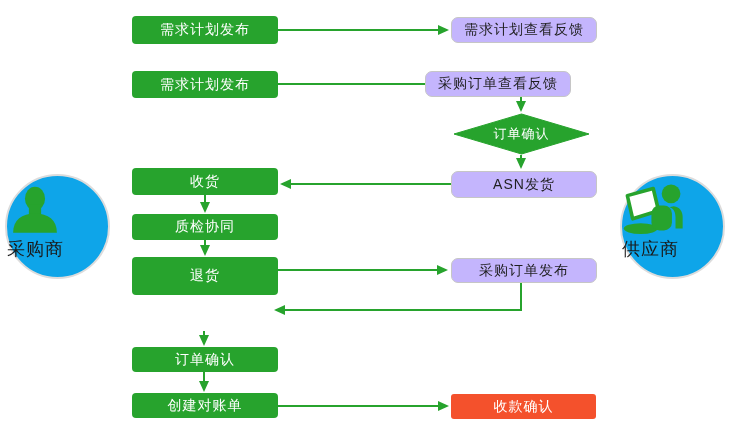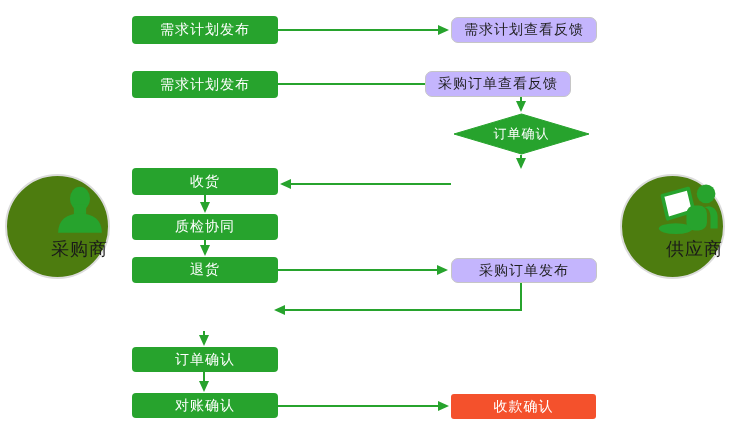--- a/index.html
+++ b/index.html
@@ -30,22 +30,22 @@
     display:flex;align-items:center;justify-content:center;
     font-size:13px;letter-spacing:1px;white-space:nowrap;
   }
   .diamond.green-d .dlabel{color:#ffffff;}
   .diamond.gray-d .dlabel{color:#1f1f1f;font-size:14px;}
   .diamond.green-d polygon{fill:var(--green);stroke:var(--green);}
   .diamond.gray-d polygon{fill:#f6f6f6;stroke:#c9c9c9;stroke-width:1;}
 
   .actor{
     position:absolute;width:105px;height:105px;border-radius:50%;
-    background:#4d7c0f;border:2px solid #dcdcdc;box-sizing:border-box;
-    display:flex;flex-direction:column;align-items:flex-end;justify-content:flex-end;
+    background:#0ea5e9;border:2px solid #dcdcdc;box-sizing:border-box;
+    display:flex;flex-direction:column;align-items:flex-start;justify-content:flex-end;
     padding-bottom:16px;
   }
   .actor .icon{line-height:0;margin-bottom:2px;}
   .actor .g{fill:var(--green);}
   .actor .screen{fill:#ffffff;stroke:var(--green);stroke-width:4;stroke-linejoin:round;}
   .actor .label{font-size:18px;color:#1a1a1a;letter-spacing:1px;}
 </style>
 </head>
 <body>
 
@@ -72,38 +72,39 @@
   </svg>
 
   <div class="node green" style="left:132px;top:16px;width:146px;height:28px">需求计划发布</div>
 
   <div class="node green" style="left:132px;top:71px;width:146px;height:27px">需求计划发布</div>
 
   <div class="node green" style="left:132px;top:168px;width:146px;height:27px">收货</div>
 
   <div class="node green" style="left:132px;top:214px;width:146px;height:26px">质检协同</div>
 
-  <div class="node green" style="left:132px;top:257px;width:146px;height:26px">退货</div>
+  <div class="node green" style="left:132px;top:257px;width:146px;height:38px">退货</div>
 
 
   <div class="node green" style="left:132px;top:347px;width:146px;height:25px">订单确认</div>
 
-  <div class="node green" style="left:132px;top:393px;width:146px;height:25px">对账确认</div>
+  <div class="node green" style="left:132px;top:393px;width:146px;height:25px">创建对账单</div>
 
   <div class="node gray" style="left:451px;top:17px;width:146px;height:26px">需求计划查看反馈</div>
 
   <div class="node gray" style="left:425px;top:71px;width:146px;height:26px">采购订单查看反馈</div>
 
   <div class="diamond green-d" style="left:453px;top:113px;width:137px;height:42px">
     <svg viewBox="0 0 137 42">
       <polygon points="68.5,1 136,21 68.5,41 1,21"></polygon>
     </svg>
     <span class="dlabel">订单确认</span>
   </div>
 
+  <div class="node gray" style="left:451px;top:171px;width:146px;height:27px">ASN发货</div>
 
   <div class="node gray" style="left:451px;top:258px;width:146px;height:25px">采购订单发布</div>
 
   <div class="node red" style="left:451px;top:394px;width:145px;height:25px">收款确认</div>
 
   <div class="actor" style="left:5px;top:174px">
     <span class="icon">
       <svg width="56" height="50" viewBox="0 0 64 56">
         <ellipse class="g" cx="32" cy="15" rx="11.5" ry="13.5"></ellipse>
         <rect class="g" x="25" y="22" width="14" height="12"></rect>

